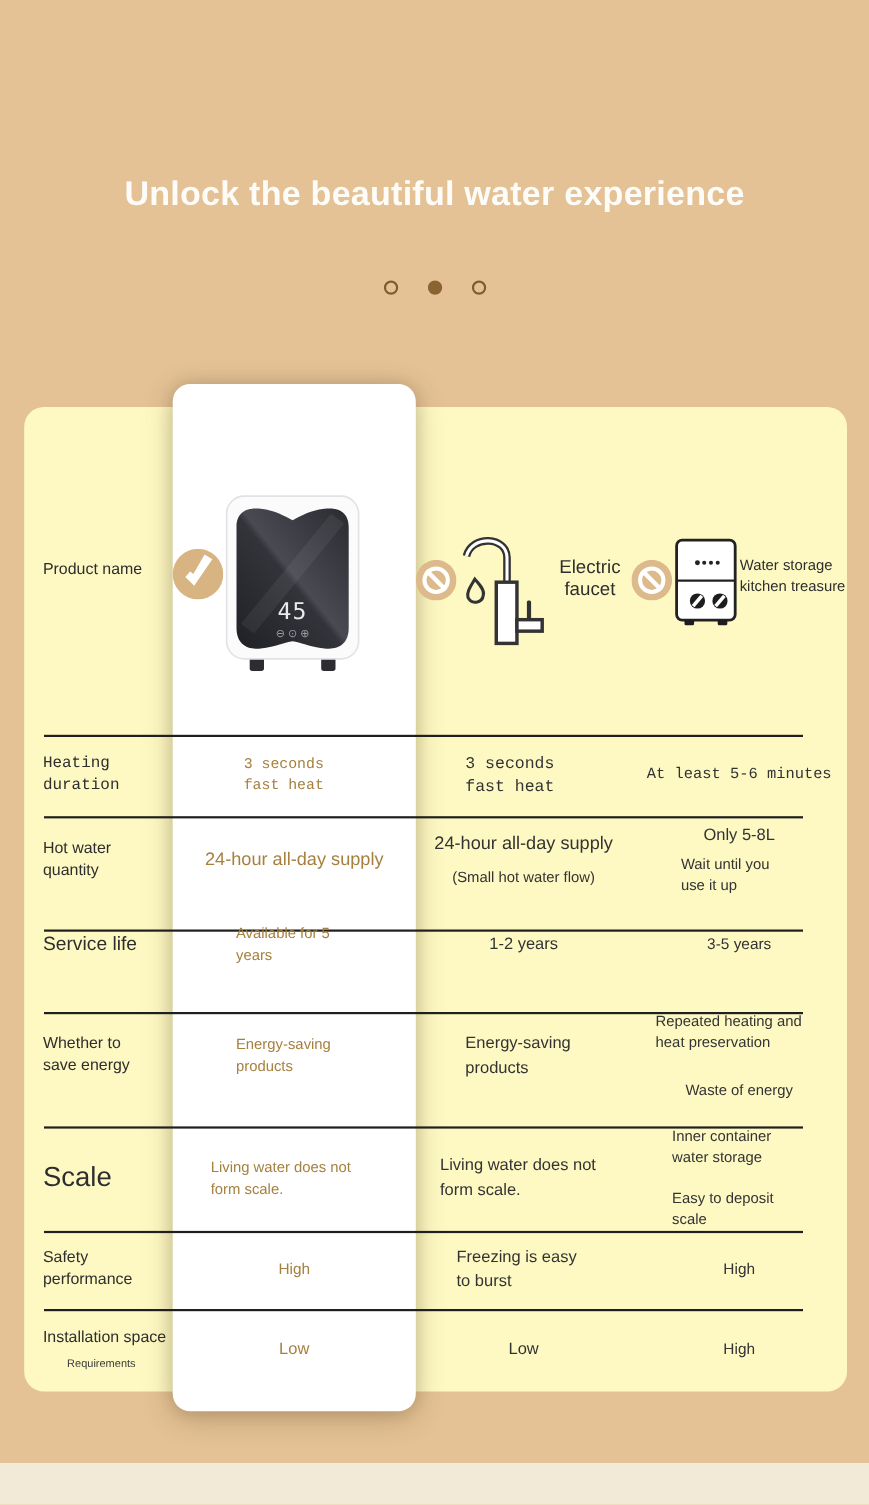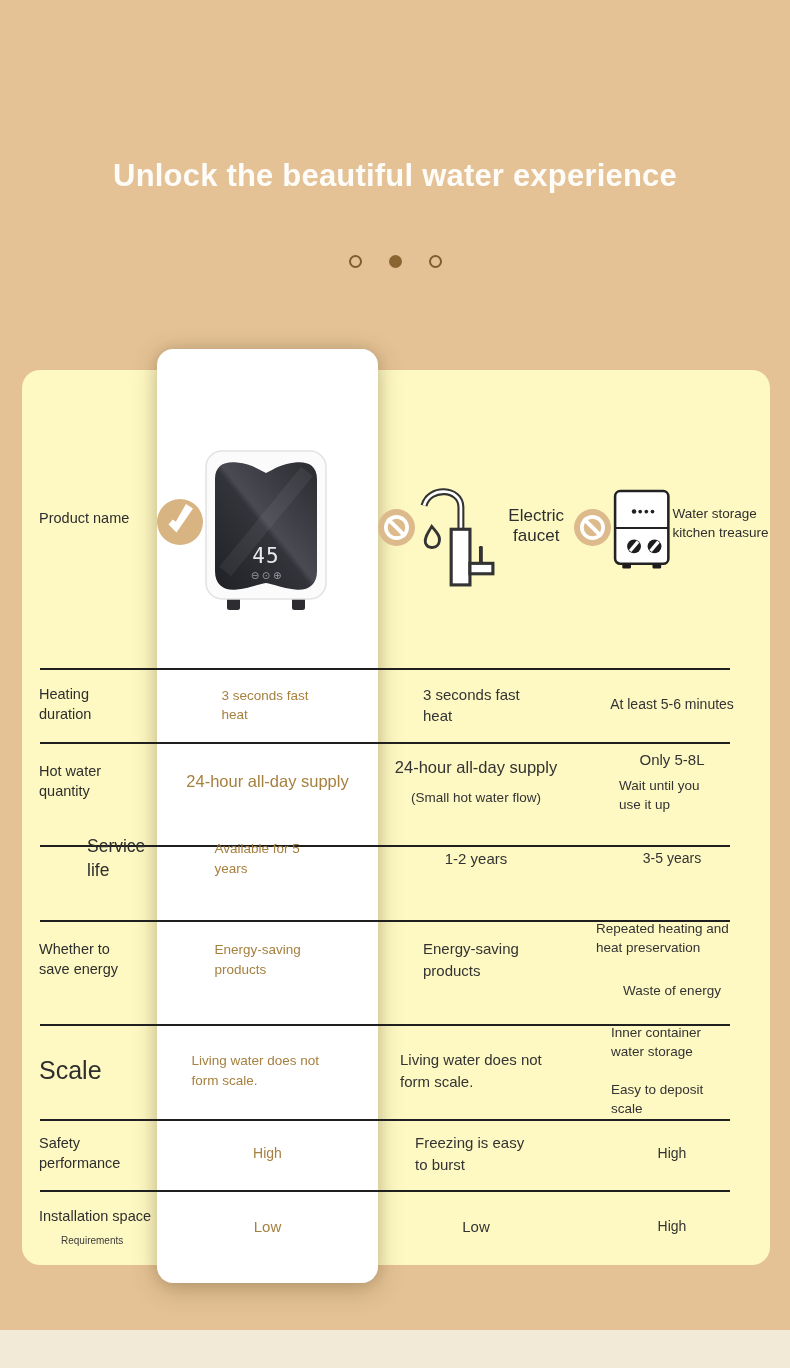--- a/index.html
+++ b/index.html
@@ -34,24 +34,24 @@
   .sep{
     position:absolute;left:18px;width:690px;height:2px;background:#1f1f1f;z-index:2;
   }
   .grid{position:absolute;inset:0;z-index:3;display:flex;flex-direction:column;}
   .row{display:flex;}
   .c1{width:135px;box-sizing:border-box;padding-left:17px;display:flex;align-items:center;justify-content:flex-start;}
   .c2{width:221px;display:flex;align-items:center;justify-content:center;}
   .c3{width:196px;display:flex;align-items:center;justify-content:center;}
   .c4{width:196px;display:flex;align-items:center;justify-content:center;}
   .h-head{height:298px;}
-  .h-r0{height:74px;}.h-r1{height:79px;}.h-r2{height:75px;}.h-r3{height:127px;}
+  .h-r0{height:74px;font-family:Liberation Mono, monospace;}.h-r1{height:79px;}.h-r2{height:75px;}.h-r3{height:127px;}
   .h-r4{height:95px;}.h-r5{height:71px;}.h-r6{height:75px;}
   .lbl{font-size:14.5px;color:#2e2e2e;line-height:1.35;max-width:96px;}
-  .lbl.lg{font-size:17.5px;max-width:120px;margin-left:48px;}
+  .lbl.lg{font-size:17.5px;max-width:120px;}
   .lbl.xl{font-size:25px;}
   .lbl-sub{display:block;font-size:10px;color:#3a3a3a;margin:9px 0 0 22px;}
   .v{font-size:14px;color:#333;line-height:1.42;text-align:center;}
   .v.gold{color:#a6803f;}
   .v.wl{text-align:left;}
   .v.big{font-size:16.5px;}
   .v.md{font-size:15px;}
   .v.sm{font-size:13.5px;}
   .w92{max-width:92px;}.w105{max-width:106px;}.w120{max-width:122px;}.w150{max-width:152px;}
   .stack{display:flex;flex-direction:column;align-items:center;gap:8px;}

